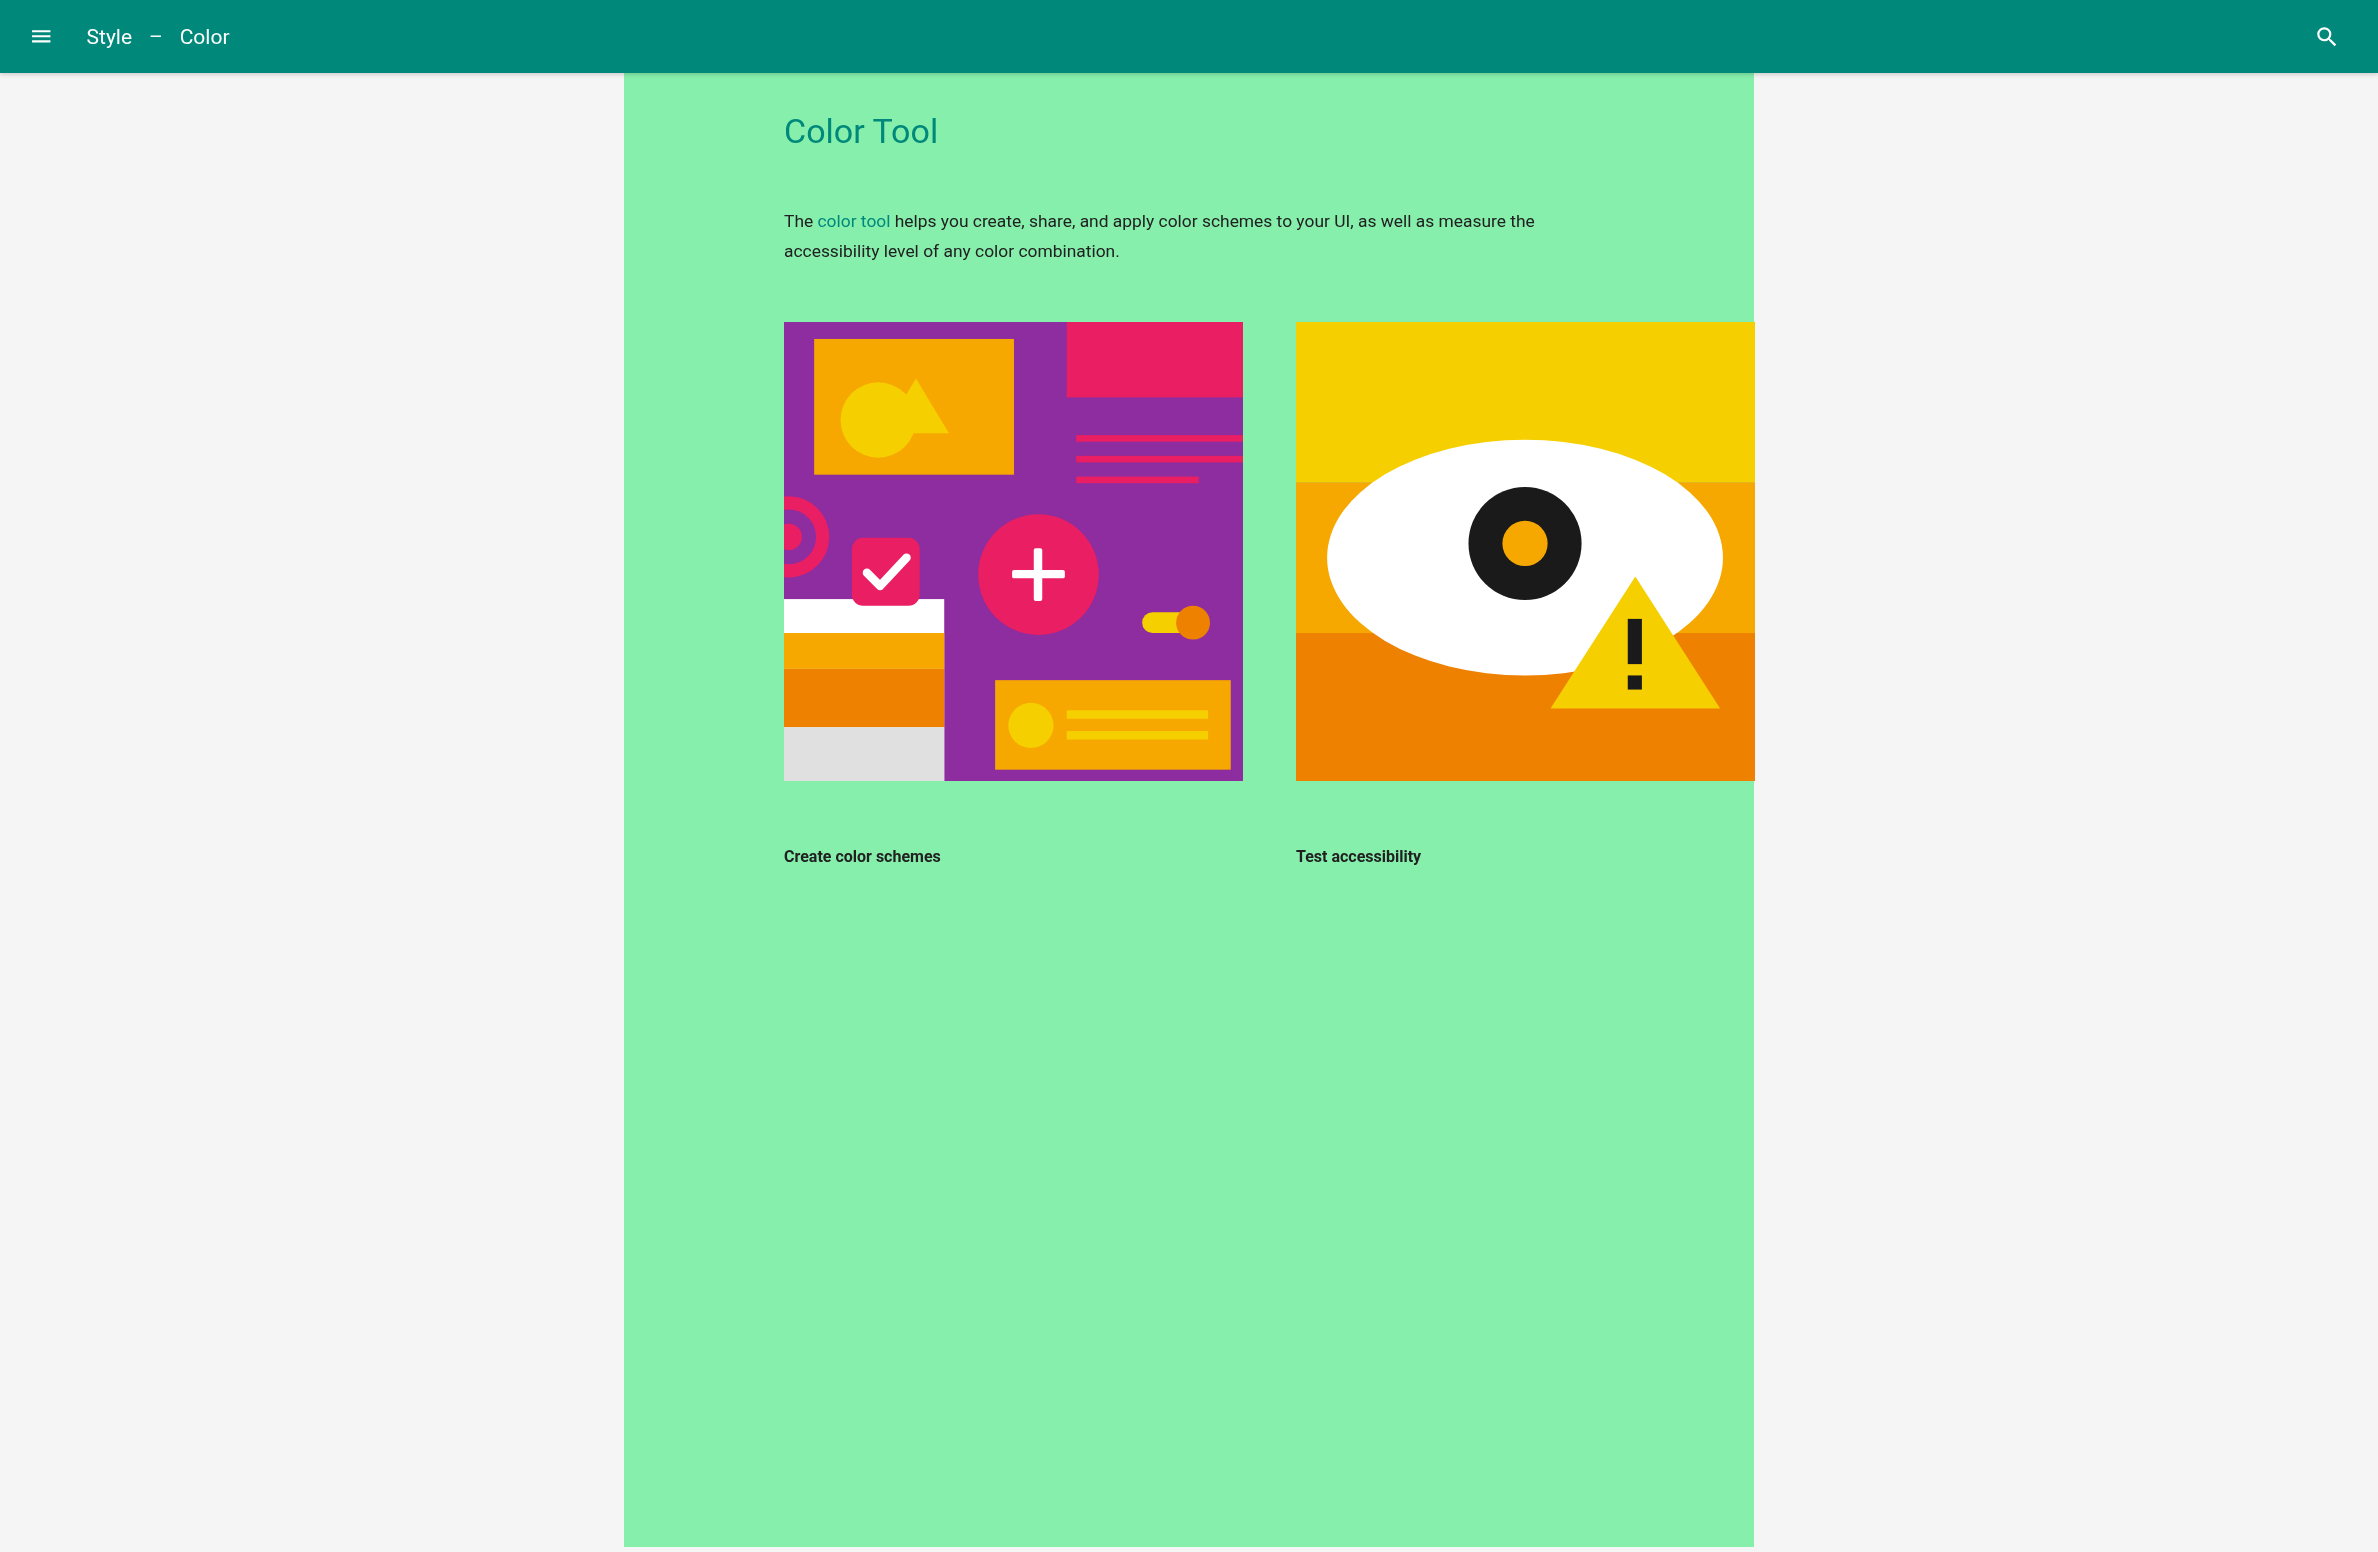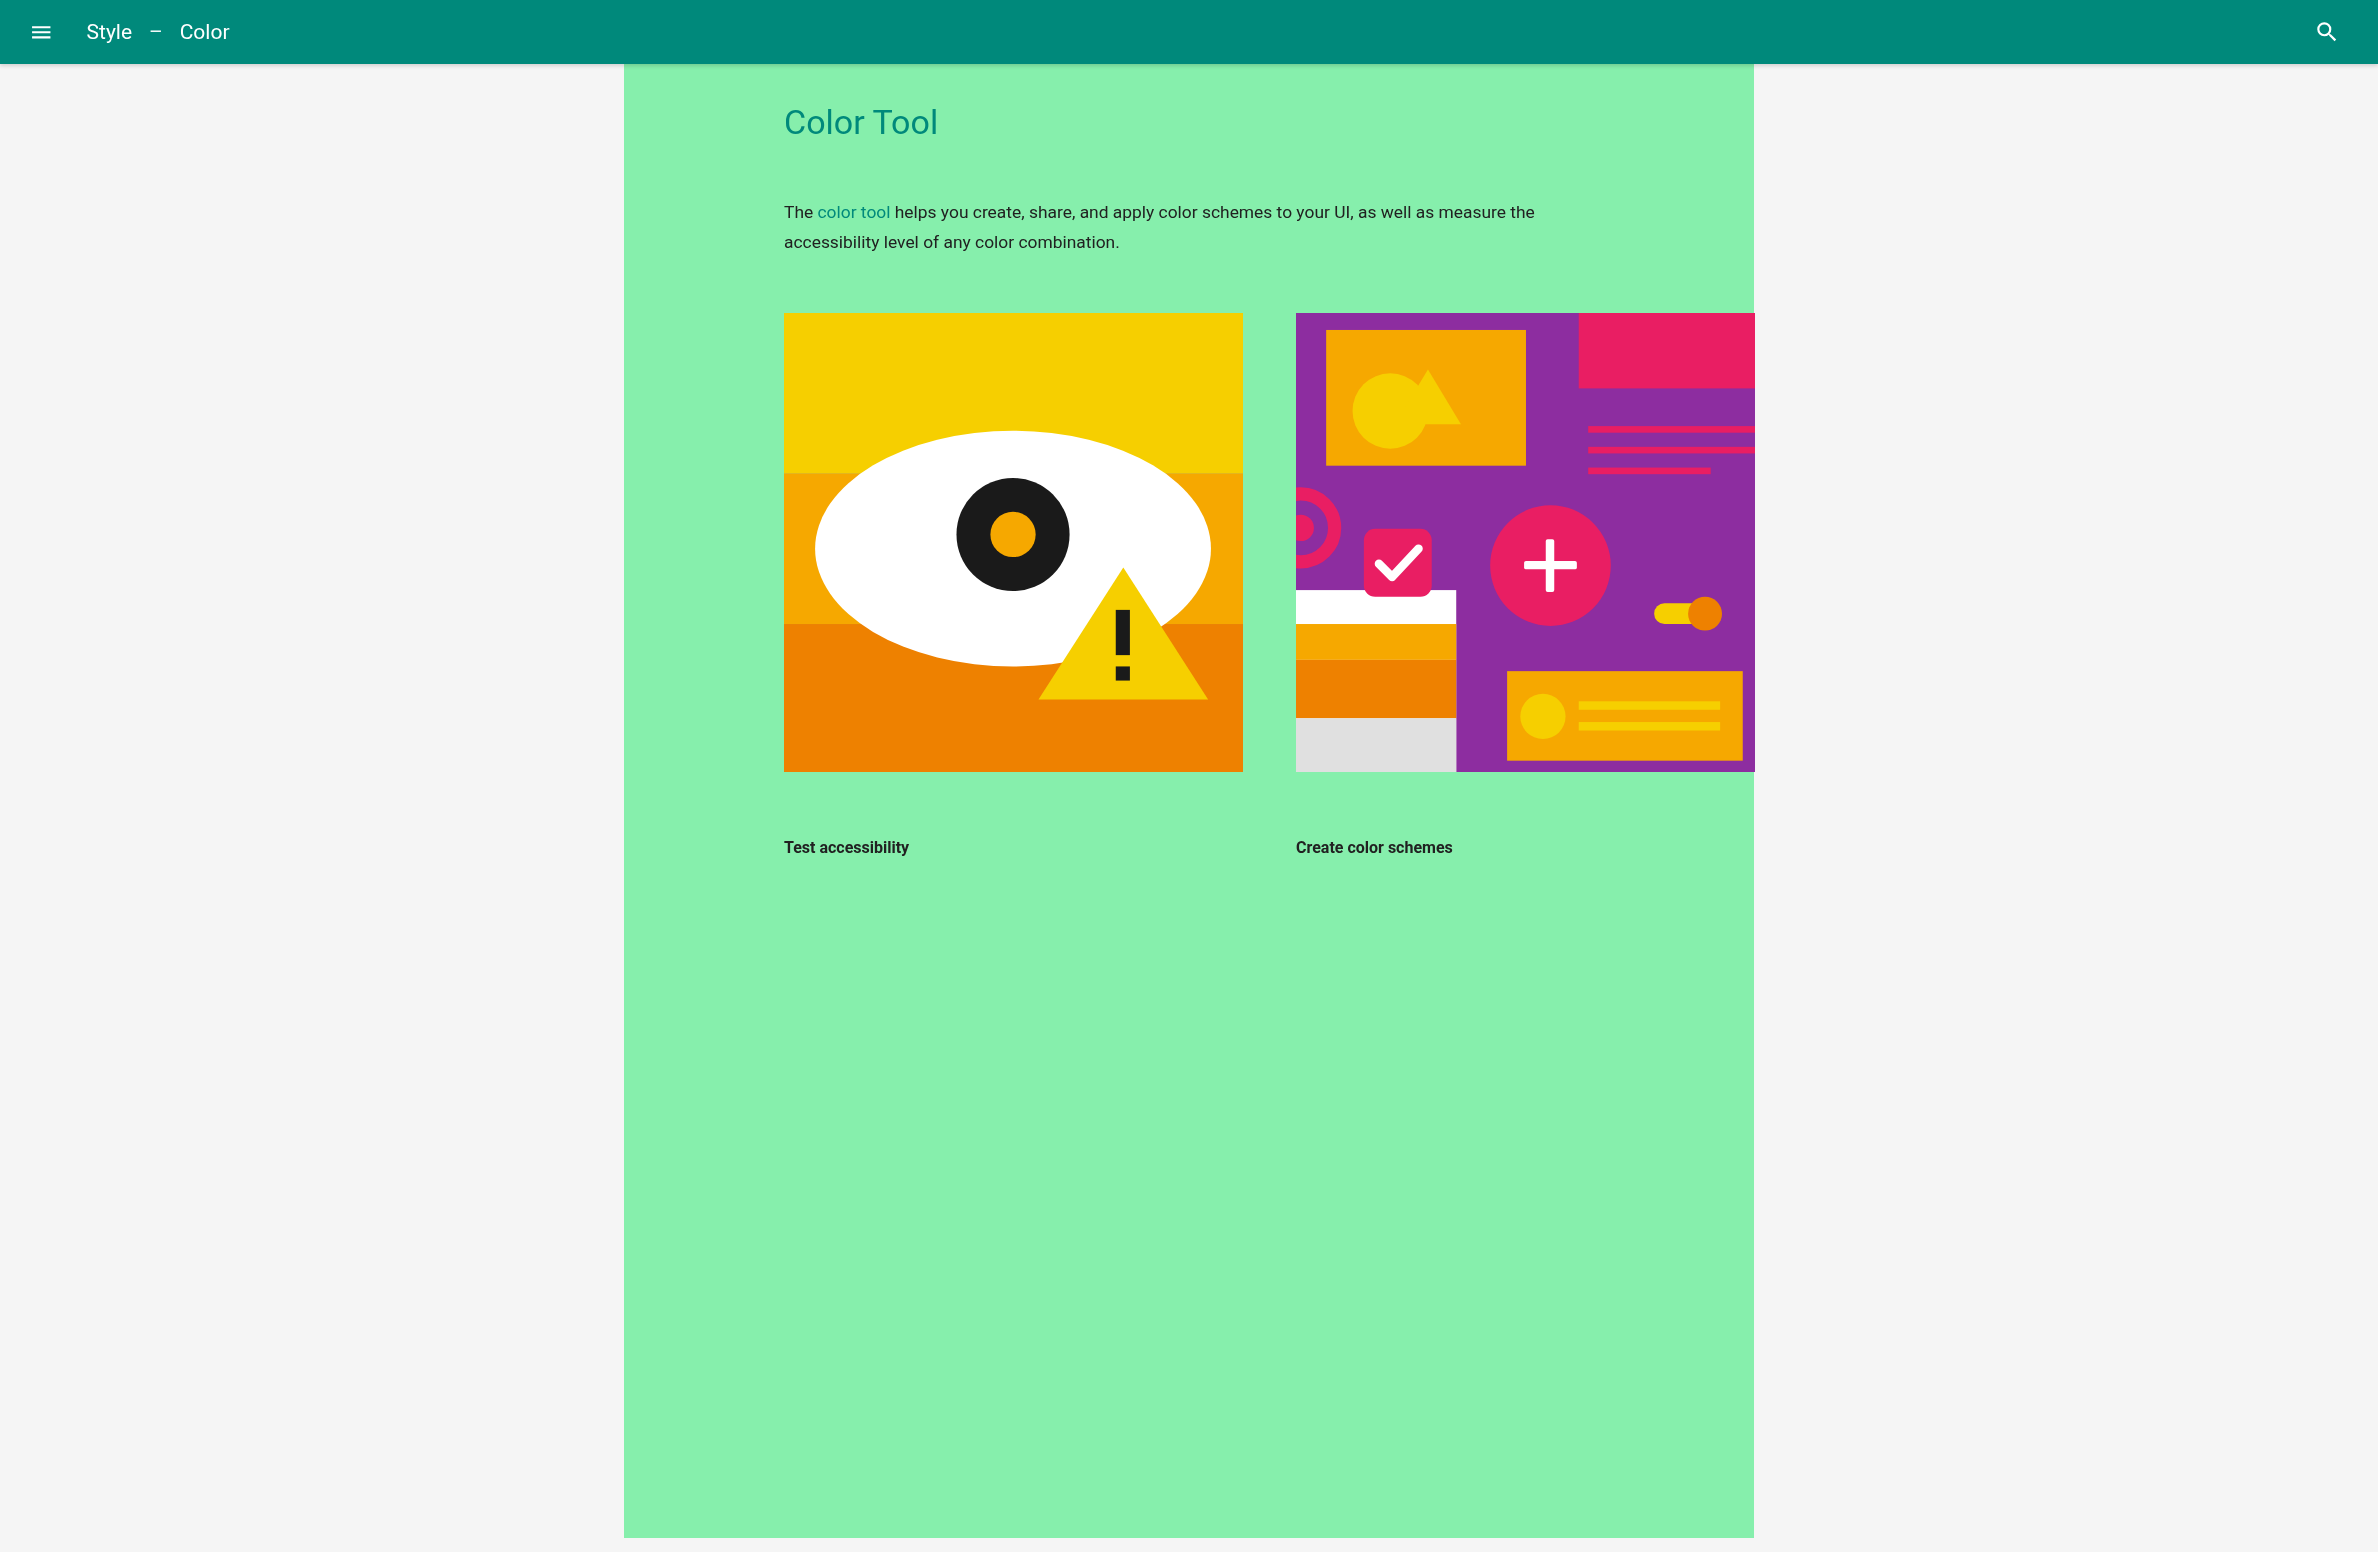--- a/index.html
+++ b/index.html
@@ -7,21 +7,21 @@
       padding: 0;
       box-sizing: border-box;
     }
     body {
       font-family: Roboto, "Helvetica Neue", Arial, sans-serif;
       background: #f5f5f5;
       color: #212121;
     }
     .appbar {
       background: #00897b;
-      height: 64px;
+      height: 73px;
       display: flex;
       align-items: center;
       padding: 0 19px;
       box-shadow: 0 1.9px 3.8px rgba(0,0,0,0.15);
       position: relative;
     }
     .appbar .menu-btn {
       width: 45px;
       height: 45px;
       display: flex;
@@ -128,38 +128,20 @@
 
   <p class="intro">
     <span>The </span><a href="#">color tool</a><span> helps you create, share, and apply color schemes to your UI, as well as measure the accessibility level of any color combination.</span>
   </p>
 
   <div class="cards">
 
     <div class="card">
       <svg class="thumb" viewBox="0 0 487 487" xmlns="http://www.w3.org/2000/svg">
 
-        <rect x="0" y="0" width="487" height="170" fill="#f6cf00"></rect>
-        <rect x="0" y="170" width="487" height="160" fill="#f6a800"></rect>
-        <rect x="0" y="330" width="487" height="157" fill="#ee8100"></rect>
-
-        <ellipse cx="243" cy="250" rx="210" ry="125" fill="#ffffff"></ellipse>
-        <circle cx="243" cy="235" r="60" fill="#1a1a1a"></circle>
-        <circle cx="243" cy="235" r="24" fill="#f6a800"></circle>
-
-        <polygon points="360,270 450,410 270,410" fill="#f6cf00"></polygon>
-        <rect x="352" y="315" width="15" height="48" fill="#1a1a1a"></rect>
-        <rect x="352" y="375" width="15" height="15" fill="#1a1a1a"></rect>
-      </svg>
-      <h3 class="card-title">Test accessibility</h3>
-    </div>
-
-    <div class="card">
-      <svg class="thumb" viewBox="0 0 487 487" xmlns="http://www.w3.org/2000/svg">
-
         <rect x="0" y="0" width="170" height="487" fill="#ffffff"></rect>
 
         <rect x="0" y="0" width="487" height="487" fill="#8d2da0"></rect>
 
         <rect x="0" y="294" width="170" height="193" fill="#ffffff"></rect>
         <rect x="0" y="330" width="170" height="38" fill="#f6a800"></rect>
         <rect x="0" y="368" width="170" height="62" fill="#ee8100"></rect>
         <rect x="0" y="430" width="170" height="57" fill="#e0e0e0"></rect>
 
         <rect x="32" y="18" width="212" height="144" fill="#f6a800"></rect>
@@ -186,15 +168,33 @@
         <circle cx="434" cy="319" r="18" fill="#ee8100"></circle>
 
         <rect x="224" y="380" width="250" height="95" fill="#f6a800"></rect>
         <circle cx="262" cy="428" r="24" fill="#f6cf00"></circle>
         <rect x="300" y="412" width="150" height="9" fill="#f6cf00"></rect>
         <rect x="300" y="434" width="150" height="9" fill="#f6cf00"></rect>
       </svg>
       <h3 class="card-title">Create color schemes</h3>
     </div>
 
+    <div class="card">
+      <svg class="thumb" viewBox="0 0 487 487" xmlns="http://www.w3.org/2000/svg">
+
+        <rect x="0" y="0" width="487" height="170" fill="#f6cf00"></rect>
+        <rect x="0" y="170" width="487" height="160" fill="#f6a800"></rect>
+        <rect x="0" y="330" width="487" height="157" fill="#ee8100"></rect>
+
+        <ellipse cx="243" cy="250" rx="210" ry="125" fill="#ffffff"></ellipse>
+        <circle cx="243" cy="235" r="60" fill="#1a1a1a"></circle>
+        <circle cx="243" cy="235" r="24" fill="#f6a800"></circle>
+
+        <polygon points="360,270 450,410 270,410" fill="#f6cf00"></polygon>
+        <rect x="352" y="315" width="15" height="48" fill="#1a1a1a"></rect>
+        <rect x="352" y="375" width="15" height="15" fill="#1a1a1a"></rect>
+      </svg>
+      <h3 class="card-title">Test accessibility</h3>
+    </div>
+
   </div>
 </main>
 
 
 </body></html>

